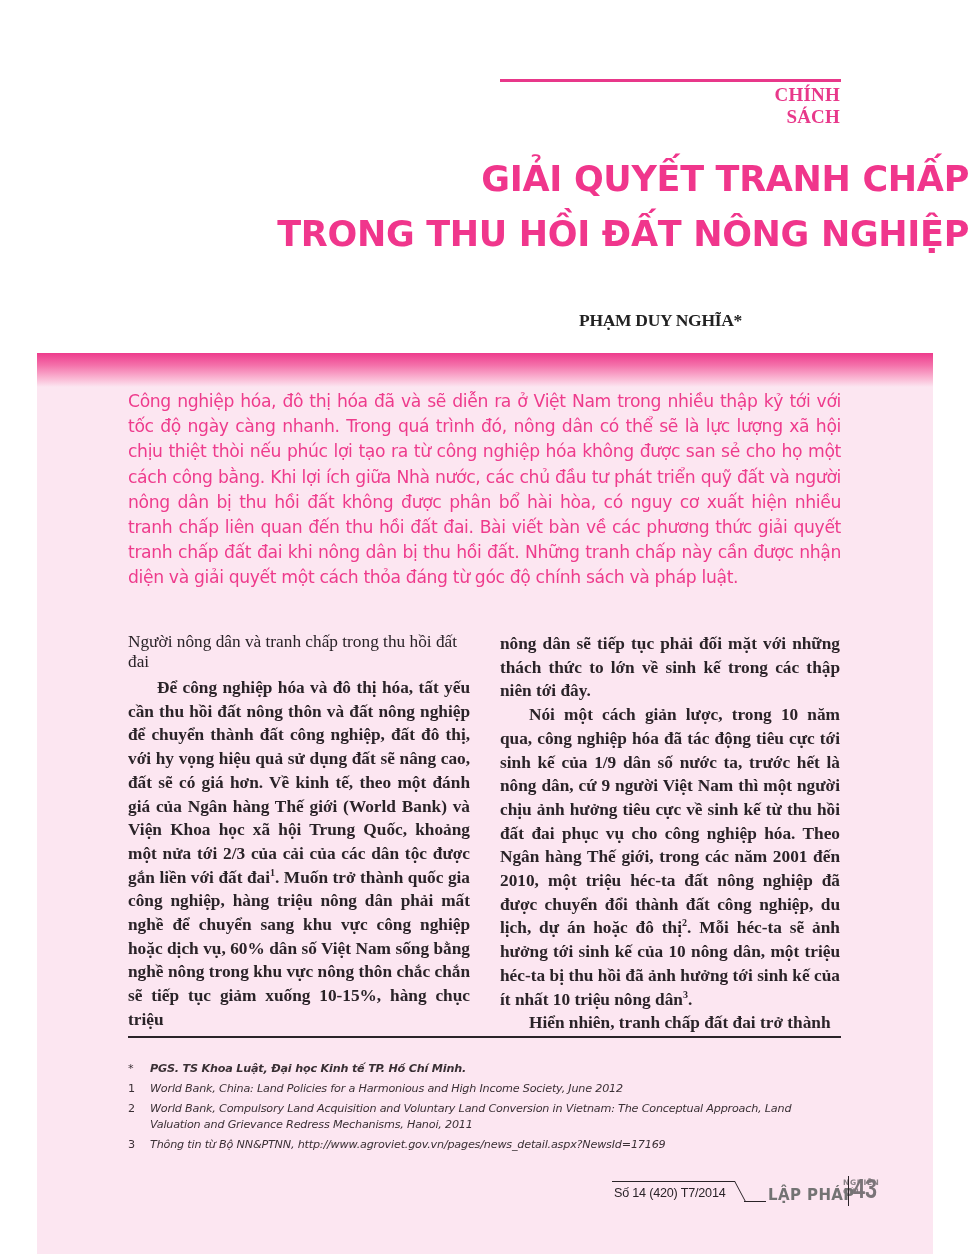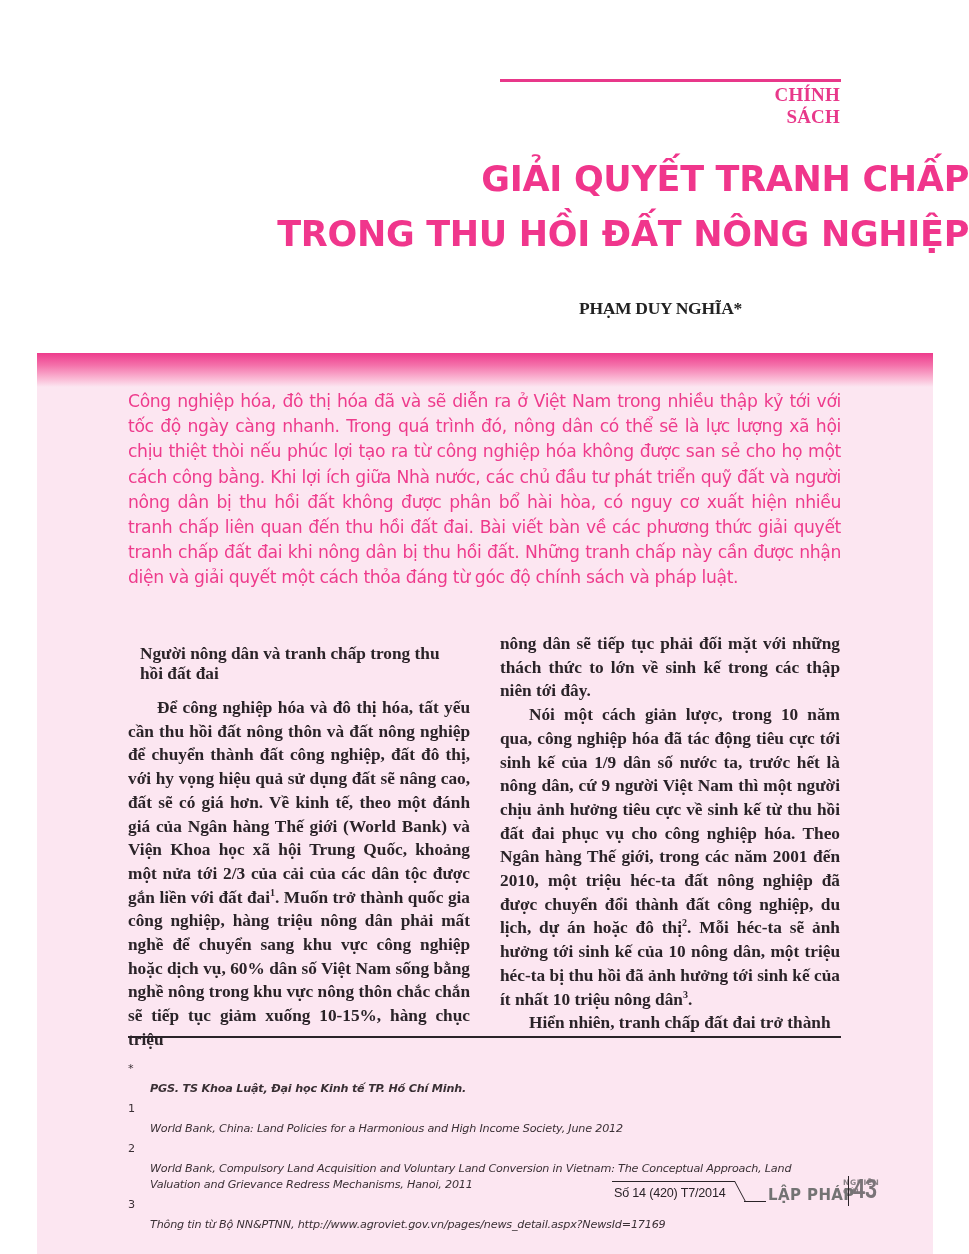--- a/index.html
+++ b/index.html
@@ -16,21 +16,21 @@
   .section-rule {
     position:absolute; left:500px; top:79px; width:341px; height:3px;
     background:#e8388a;
   }
   .title {
     position:absolute; left:0; top:152px; width:969px; text-align:right;
     font-family:"DejaVu Sans", sans-serif; font-weight:bold;
     font-size:35px; line-height:55px; color:#f0368c; letter-spacing:-0.3px;
   }
   .author {
-    position:absolute; left:579px; top:298px;
+    position:absolute; left:579px; top:310px;
     font-family:"Liberation Serif", serif; font-weight:bold;
     font-size:17.5px; color:#222222; letter-spacing:-0.3px;
   }
   .panel {
     position:absolute; left:37px; top:353px; width:896px; height:901px;
     background:#fce6f1;
   }
   .panel-band {
     position:absolute; left:0; top:0; width:100%; height:34px;
     background:linear-gradient(to bottom, #ee3b8c 0%, #f46fa9 35%, #fab8d4 75%, #fce6f1 100%);
@@ -42,37 +42,37 @@
   }
   .col {
     position:absolute; top:279px;
     font-family:"Liberation Serif", serif; font-weight:bold;
     font-size:17.3px; line-height:23.7px; color:#2a2328;
     text-align:justify;
   }
   .col-left { left:91px; width:342px; }
   .col-right { left:463px; width:340px; }
   .col h3 {
-    margin:12px; font-size:17.3px; line-height:20px; font-weight:bold; text-align:left;
+    margin:0; font-size:17.3px; line-height:20px; font-weight:normal; text-align:left;
   }
   .col p { margin:0; text-indent:29px; }
   .col p.cont { text-indent:0; }
   .col-left h3 + p { margin-top:4px; }
   sup { font-size:10px; line-height:0; }
   .fn-rule {
     position:absolute; left:91px; top:683px; width:713px; height:2px; background:#2a2328;
   }
   .footnotes {
     position:absolute; left:91px; top:708px; width:713px;
     font-family:"DejaVu Sans", sans-serif; font-style:italic;
     font-size:11.2px; line-height:16px; color:#3a3035;
   }
   .fn { display:flex; margin-bottom:4px; }
   .fn .mark { width:22px; flex:none; font-style:normal; }
-  .fn .txt { flex:1; letter-spacing:-0.2px;margin-top:20px; }
+  .fn .txt { flex:1; letter-spacing:-0.2px; }
   .fn.first .txt { font-weight:bold; }
   .footer {
     position:absolute; left:565px; top:823px; width:300px; height:40px;
   }
   .issue {
     position:absolute; left:12px; top:10px;
     font-family:"Liberation Sans", sans-serif; font-size:12.6px; color:#2a2328;
     letter-spacing:-0.2px;
   }
   .issue-rule {

